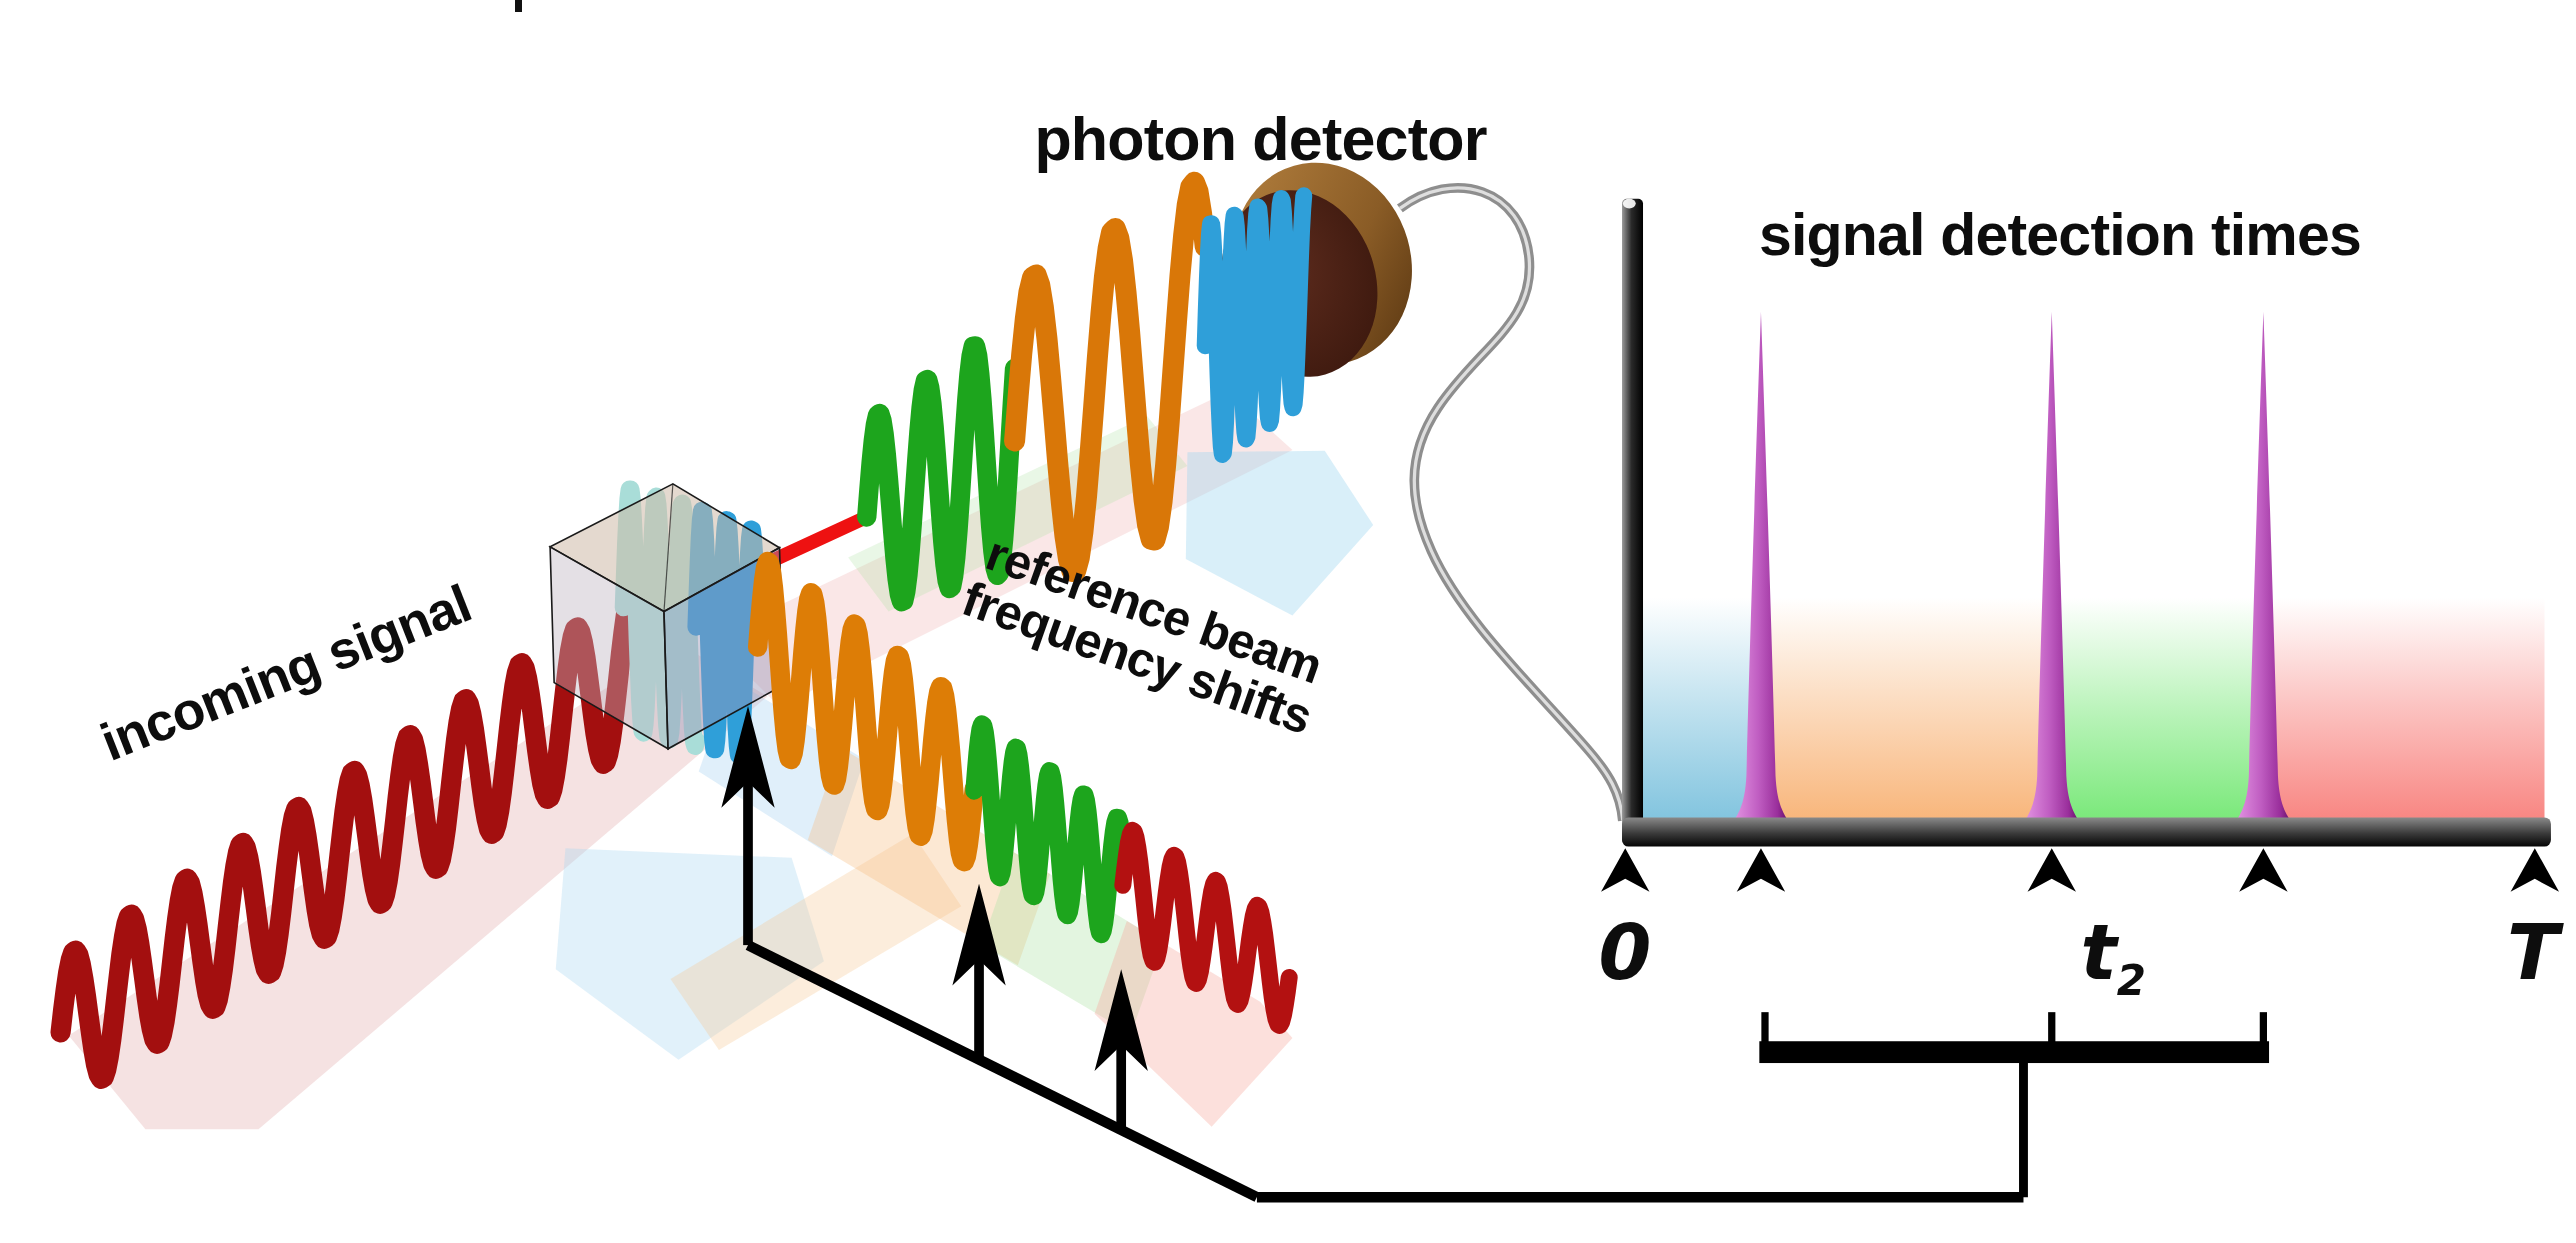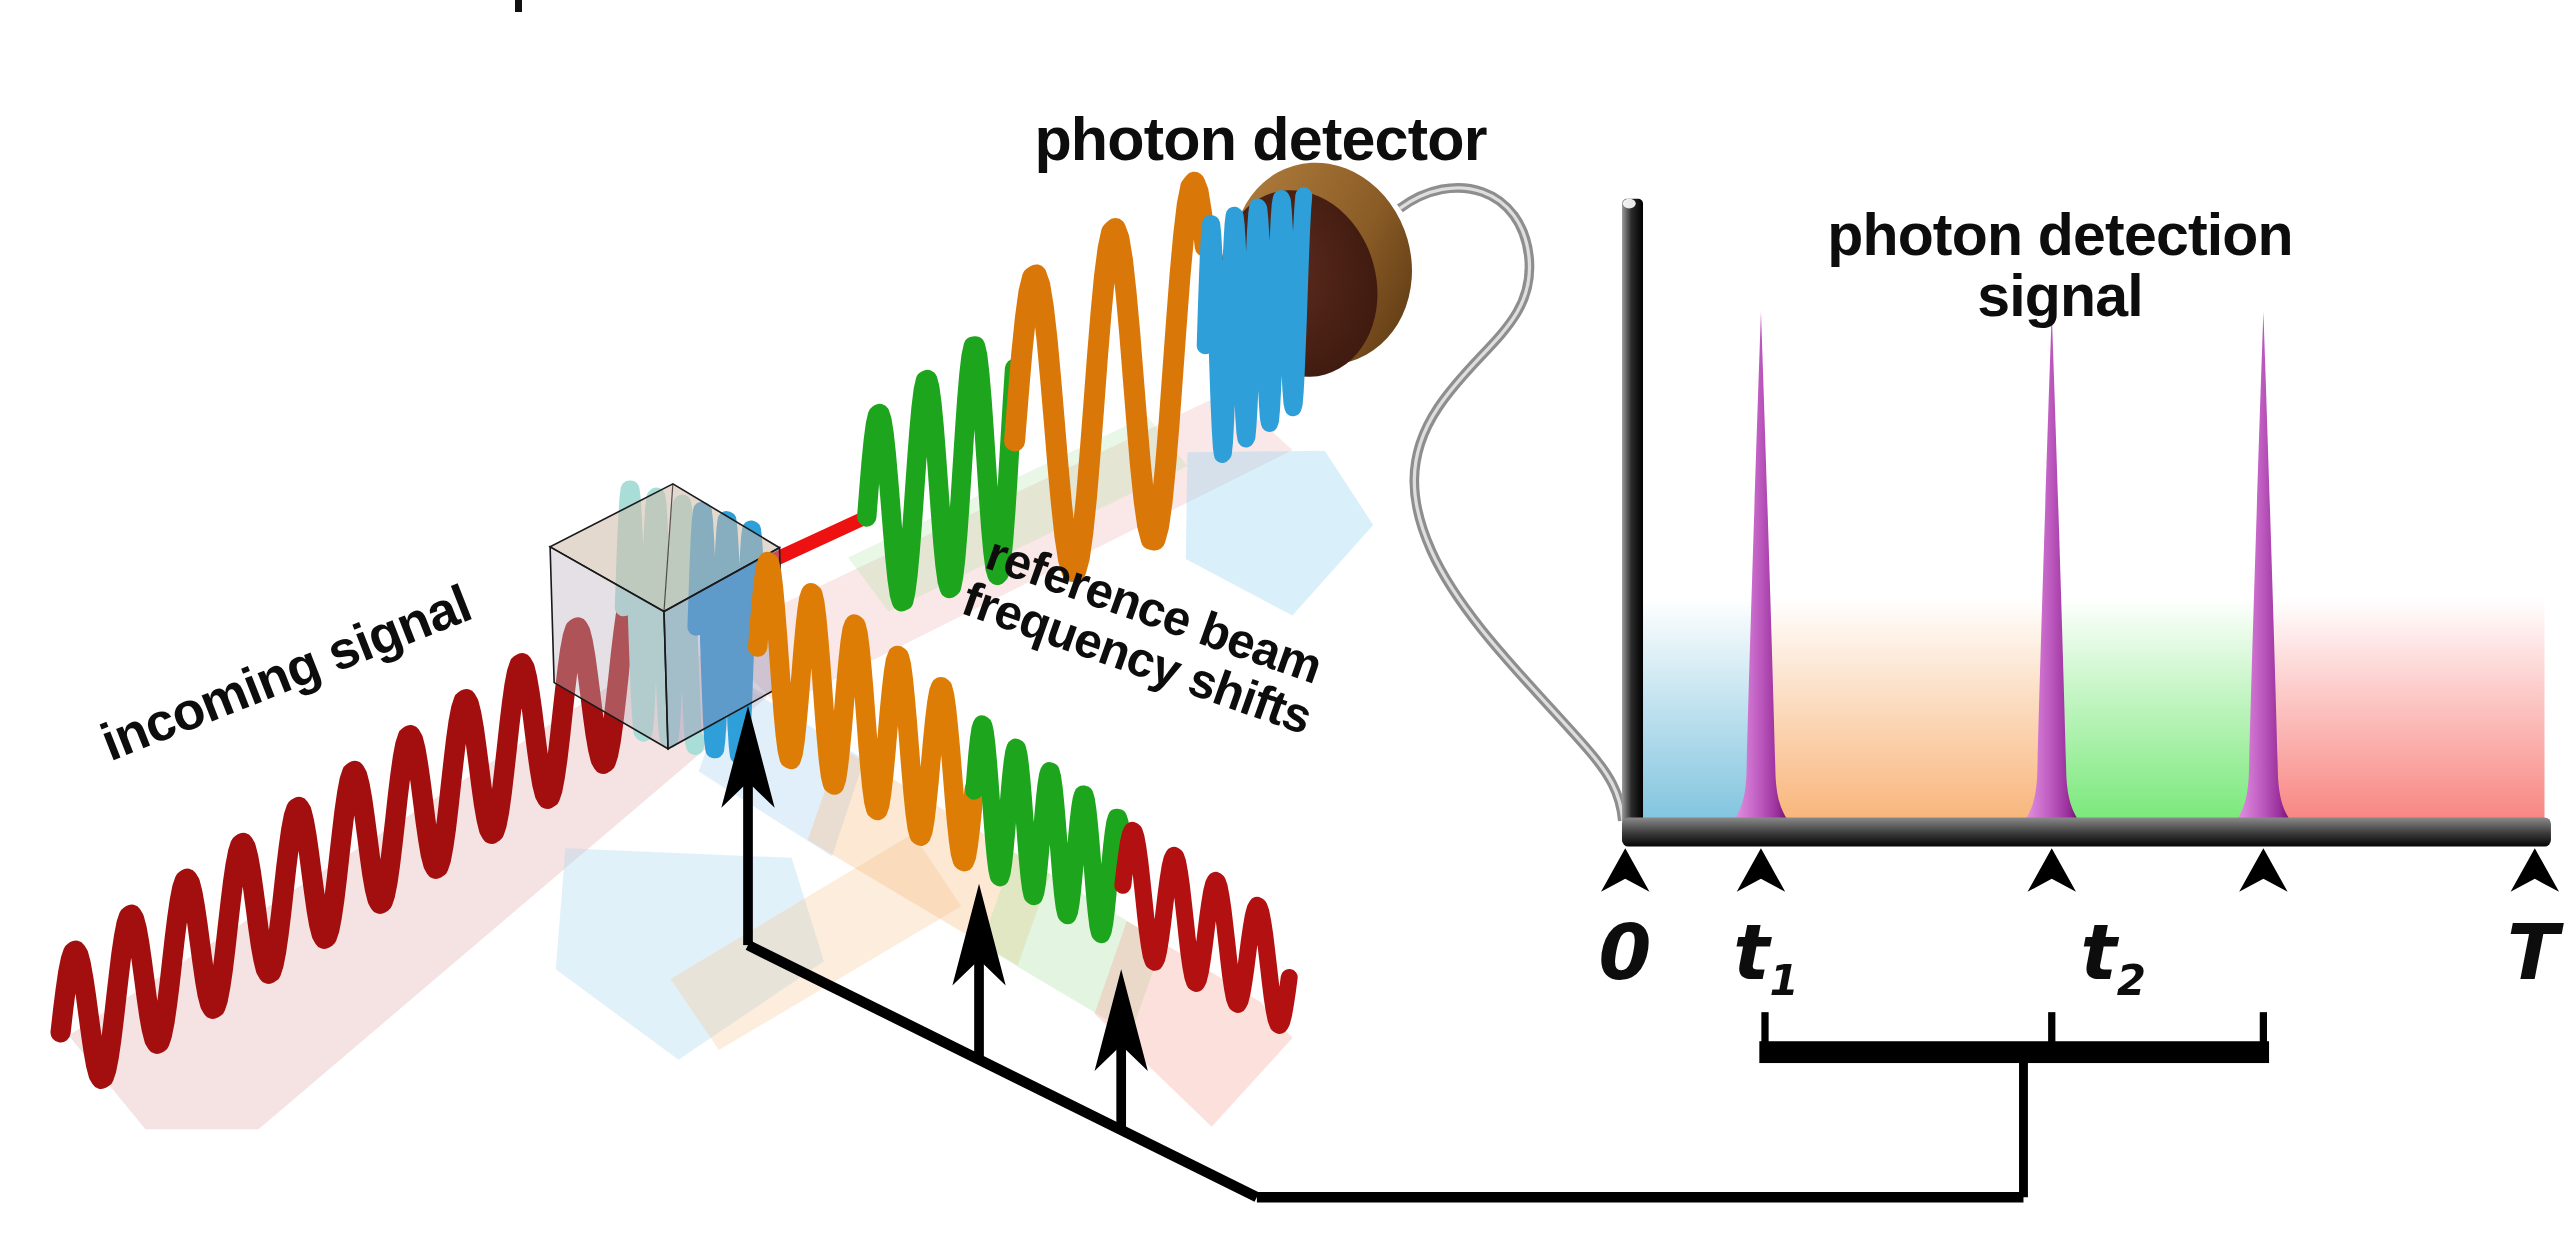--- a/index.html
+++ b/index.html
@@ -168,27 +168,26 @@
           <rect x="920" y="966" width="12" height="204"></rect>
           <polygon points="1212,1094 1179,1220 1212,1188 1245,1220"></polygon>
           <rect x="1206" y="1186" width="12" height="125"></rect>
           <polygon points="1388,1200 1355,1326 1388,1294 1421,1326"></polygon>
           <rect x="1382" y="1292" width="12" height="107"></rect>
         </g>
     </g>
   </svg>
 
   <div class="lbl" id="lbl-photon-detector">photon detector</div>
-  <div class="lbl" id="lbl-plot-title">photon detection signal</div>
+  <div class="lbl" id="lbl-plot-title">signal detection times</div>
   <div class="lbl" id="lbl-incoming">incoming signal</div>
   <div class="lbl" id="lbl-reference">
     <div>reference beam</div>
     <div>frequency shifts</div>
   </div>
 
   <span class="tick" id="tick-0"><span>0</span><sub></sub></span>
-  <span class="tick" id="tick-1"><span>t</span><sub>1</sub></span>
   <span class="tick" id="tick-2"><span>t</span><sub>2</sub></span>
   <span class="tick" id="tick-4"><span>T</span><sub></sub></span>
 
   <div id="top-artifact"></div>
 </div>
 
 
 </body></html>

